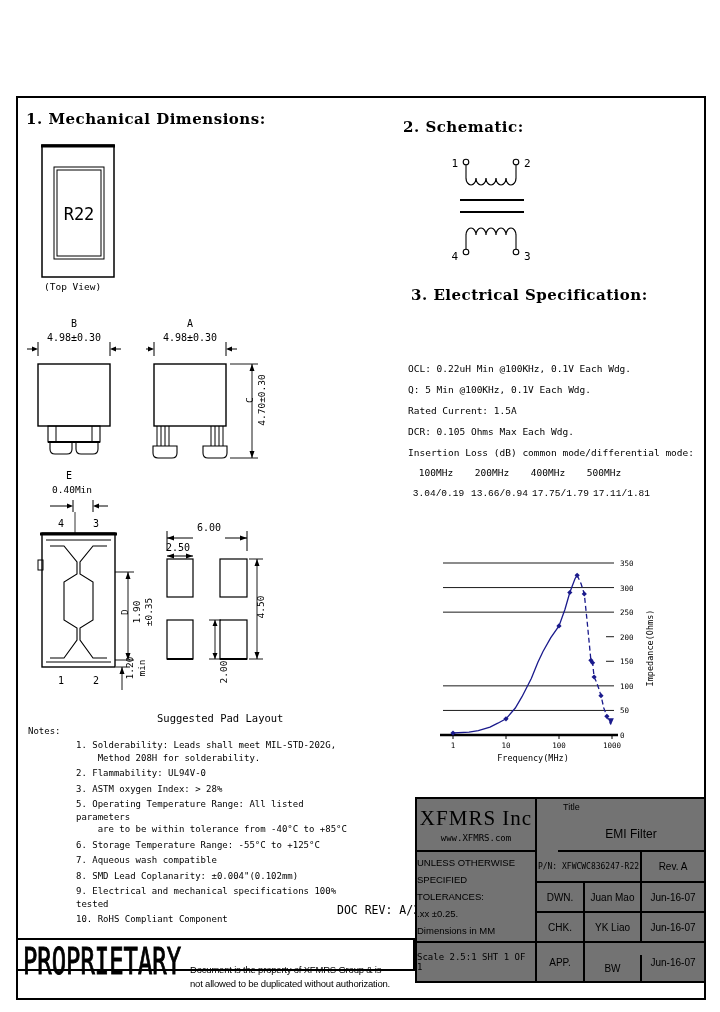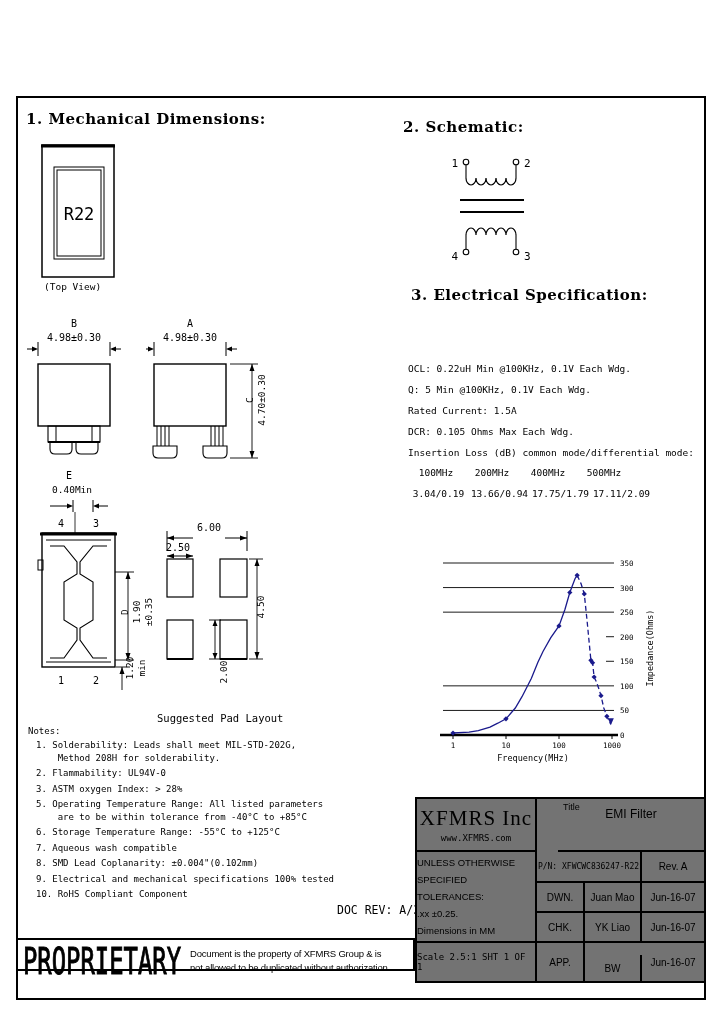--- a/index.html
+++ b/index.html
@@ -14,32 +14,32 @@
   .rot{transform:rotate(-90deg);text-align:center;line-height:1.25;}
   svg{display:block;}
   svg text{font-family:"DejaVu Sans Mono", monospace;fill:#000;}
   
   .spec-line{font-size:9.5px;line-height:21px;white-space:pre;}
   .il-row{display:flex;}
   .il-freq{width:56px;text-align:center;font-size:9.5px;}
   .il-val{width:61px;text-align:center;font-size:9.5px;}
   
   #notes{width:334px;font-size:9px;}
-  .note-item{white-space:pre-wrap;line-height:12.5px;margin-top:3px;}
+  .note-item{white-space:pre-wrap;line-height:12.5px;margin-top:3px;margin-left:40px;}
   
   .tb{display:grid;grid-template-columns:120px 48px 57px 1fr;grid-template-rows:53px 31px 30px 30px 1fr;
       box-sizing:border-box;border:2px solid #000;background:#737373;}
   .tb>div{box-sizing:border-box;overflow:hidden;}
   .bR{border-right:2px solid #000;} .bB{border-bottom:2px solid #000;}
   .company-cell{display:flex;flex-direction:column;align-items:center;justify-content:center;}
   .company{font-family:"Liberation Serif", serif;font-size:21px;letter-spacing:1px;}
   .website{font-size:9px;margin-top:2px;}
   .title-cell{position:relative;margin-left:21px;}
   .title-label{position:absolute;left:5px;top:3px;font-size:9px;font-family:"Liberation Sans", sans-serif;}
-  .title-value{position:absolute;left:0;right:0;top:8px;text-align:center;font-size:12px;font-family:"Liberation Sans", sans-serif;}
+  .title-value{position:absolute;left:0;right:0;top:28px;text-align:center;font-size:12px;font-family:"Liberation Sans", sans-serif;}
   .tol-cell{display:flex;align-items:center;justify-content:center;text-align:left;
             font-family:"Liberation Sans", sans-serif;font-size:9.5px;line-height:1.8;}
   .pn-cell{display:flex;align-items:center;justify-content:center;font-size:8px;}
   .rev-cell,.lbl-cell,.name-cell,.date-cell{display:flex;align-items:center;justify-content:center;
             font-family:"Liberation Sans", sans-serif;font-size:10px;}
   .scale-cell{display:flex;align-items:center;justify-content:center;font-size:9px;}
   
   .prop-box{border:2px solid #000;box-sizing:border-box;background:#fff;}
   .prop-text{font-family:"Liberation Sans", sans-serif;font-size:9.5px;line-height:14px;letter-spacing:-.2px;}
 </style>
@@ -213,25 +213,25 @@
         <div class="spec-line">Rated Current: 1.5A</div>
         <div class="spec-line">DCR: 0.105 Ohms Max Each Wdg.</div>
         <div class="spec-line">Insertion Loss (dB) common mode/differential mode:</div>
       </div>
     <div class="il-row" style="margin-top:4px;">
         <div class="il-freq">100MHz</div>
         <div class="il-freq">200MHz</div>
         <div class="il-freq">400MHz</div>
         <div class="il-freq">500MHz</div>
       </div>
-    <div class="il-row" style="margin-top:10px;">
+    <div class="il-row" style="margin-top:10px;font-family:Liberation Mono, monospace;">
         <div class="il-val">3.04/0.19</div>
         <div class="il-val">13.66/0.94</div>
         <div class="il-val">17.75/1.79</div>
-        <div class="il-val">17.11/2.09</div>
+        <div class="il-val">17.11/1.81</div>
       </div>
   </div>
 
   <svg id="chart-svg" class="abs" style="left:438px;top:545px;" width="266" height="232">
       <line x1="5" y1="165.42857142857142" x2="176" y2="165.42857142857142" stroke="#000" stroke-width="0.9"></line>
       <line x1="5" y1="140.85714285714286" x2="176" y2="140.85714285714286" stroke="#000" stroke-width="0.9"></line>
       <line x1="5" y1="67.14285714285714" x2="176" y2="67.14285714285714" stroke="#000" stroke-width="0.9"></line>
       <line x1="5" y1="42.571428571428584" x2="176" y2="42.571428571428584" stroke="#000" stroke-width="0.9"></line>
       <line x1="5" y1="18" x2="176" y2="18" stroke="#8c8c8c" stroke-width="2.2"></line>
       <line x1="168" y1="116.28571428571429" x2="176" y2="116.28571428571429" stroke="#000" stroke-width="0.9"></line>
@@ -287,21 +287,21 @@
         <div class="note-item">10. RoHS Compliant Component</div>
       </div>
   </div>
 
   <div class="abs" style="left:337px;top:903px;font-size:11.5px;">DOC REV: A/3</div>
 
   <div class="abs prop-box" style="left:16px;top:938px;width:399px;height:33px;">
     <svg class="abs" style="left:3px;top:3px;" width="165" height="38">
       <text x="2" y="31" font-size="37" font-family="Liberation Sans, sans-serif" textLength="158" lengthAdjust="spacingAndGlyphs" fill="none" stroke="#000" stroke-width="1">PROPRIETARY</text>
     </svg>
-    <div class="abs prop-text pre" style="left:172px;top:7px;width:225px;">Document is the property of XFMRS Group &amp; is
+    <div class="abs prop-text pre" style="left:172px;top:23px;width:225px;">Document is the property of XFMRS Group &amp; is
 not allowed to be duplicated without authorization.</div>
   </div>
 
   <div class="abs tb" style="left:415px;top:797px;width:291px;height:186px;">
     <div class="bR bB company-cell" style="grid-row:1;grid-column:1;">
       <div class="company">XFMRS Inc</div>
       <div class="website">www.XFMRS.com</div>
     </div>
     <div class="bB title-cell" style="grid-row:1;grid-column:2/5;">
       <div class="title-label">Title</div>

